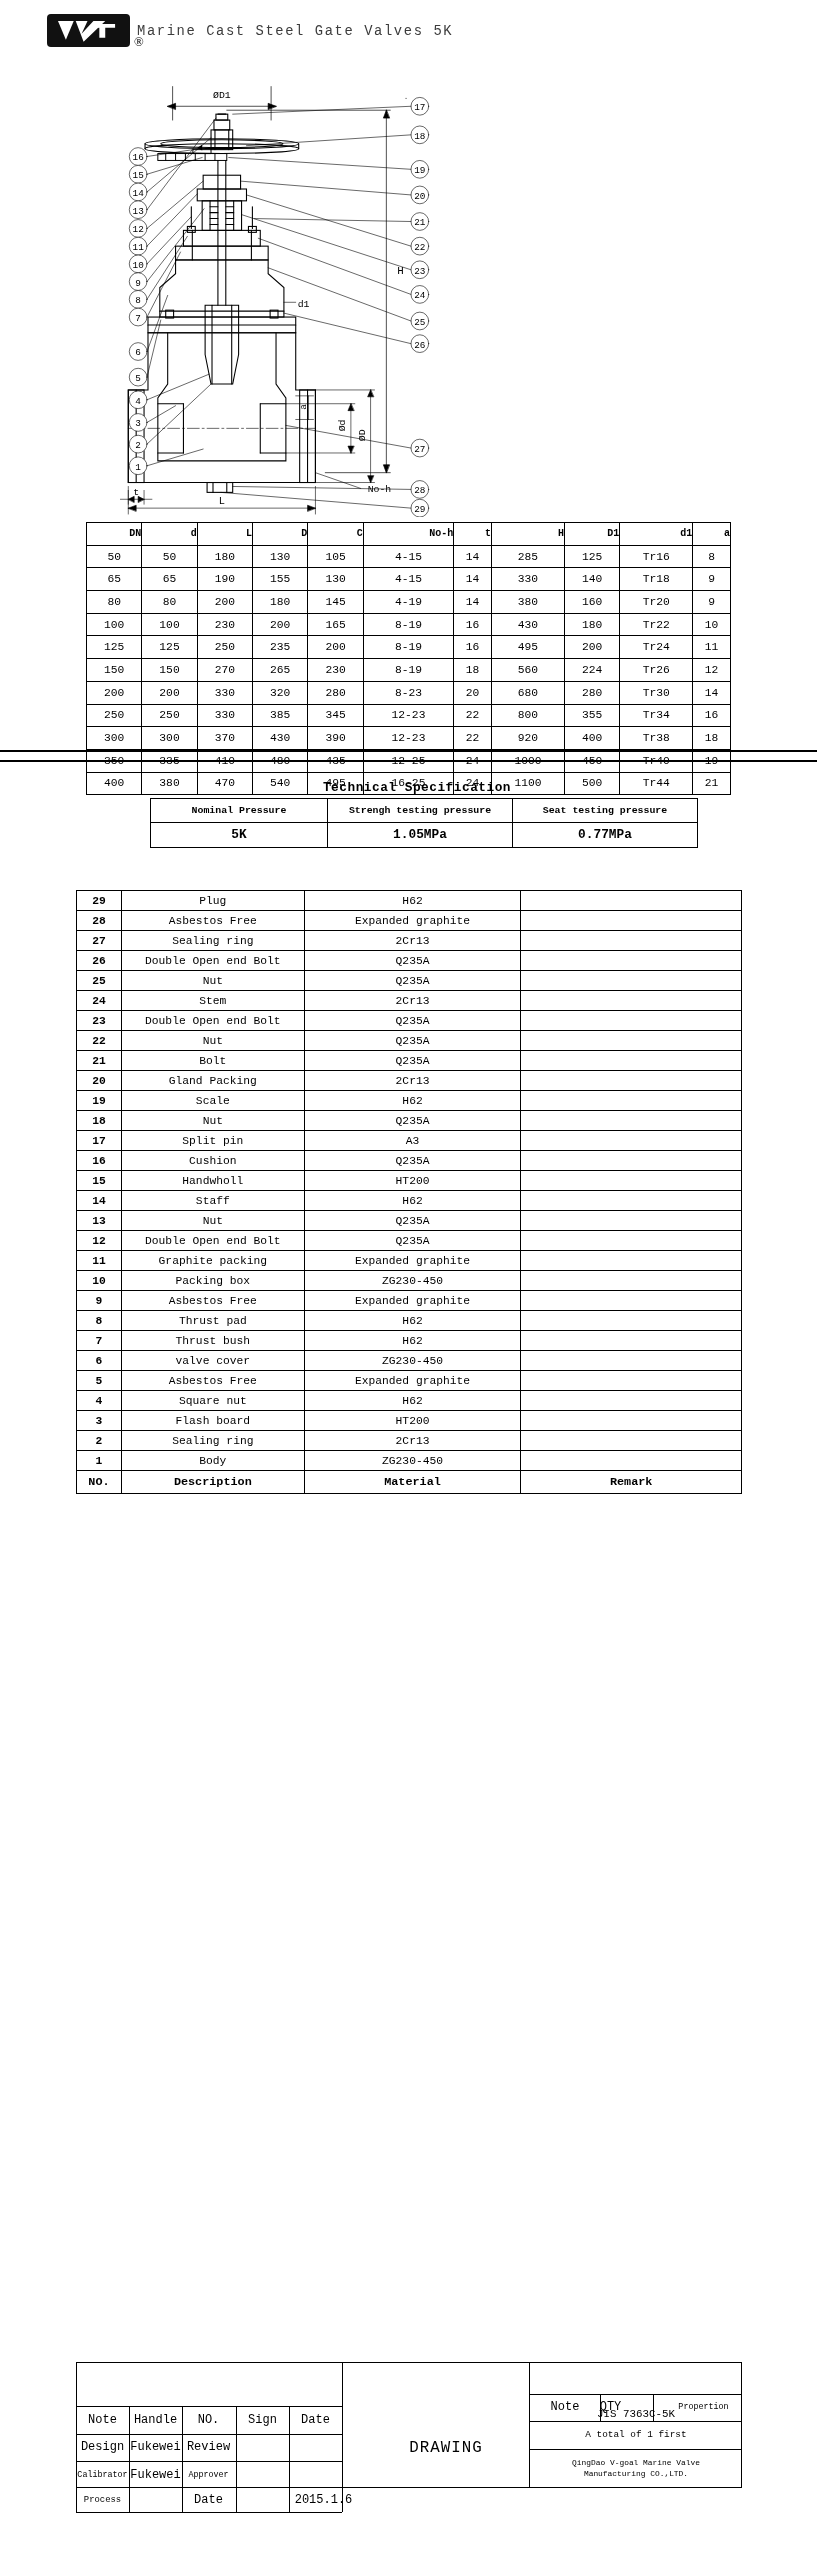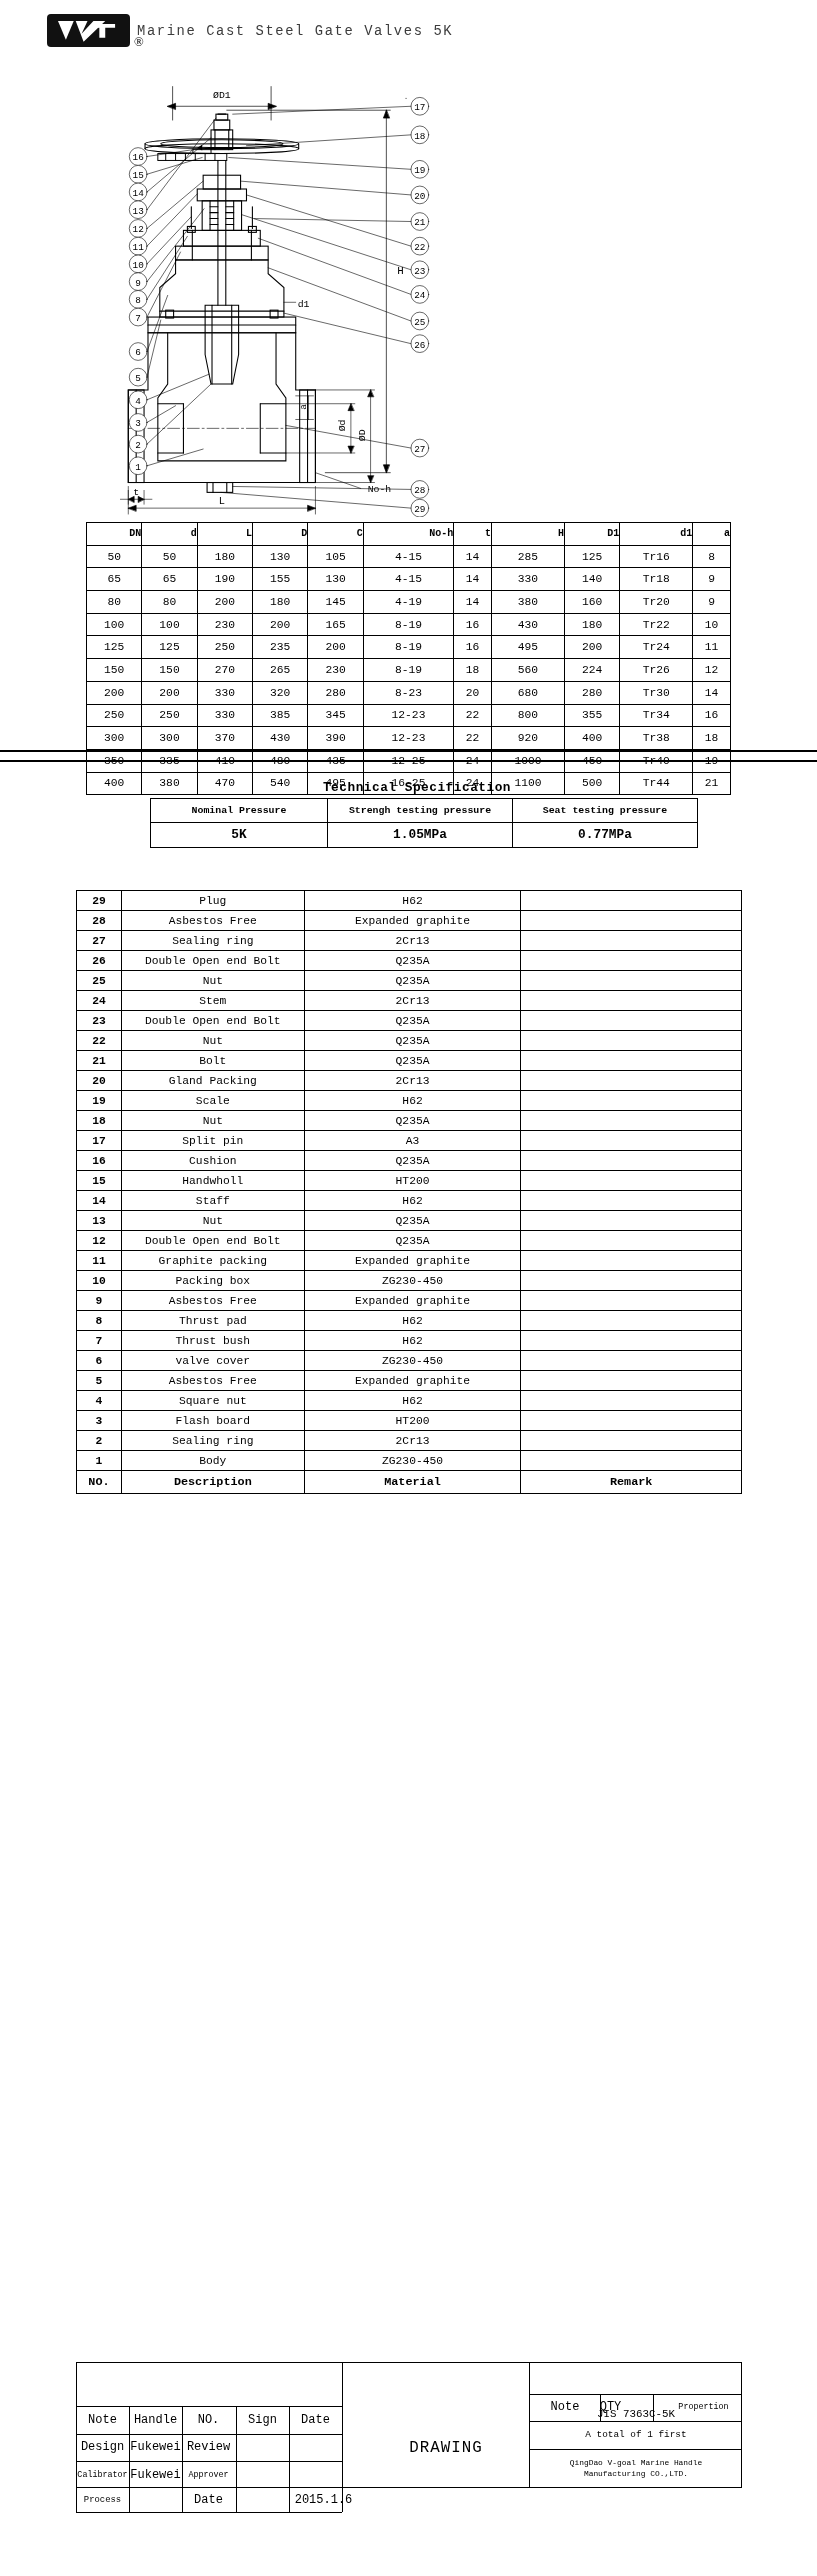--- a/index.html
+++ b/index.html
@@ -811,19 +811,19 @@
     <div class="tb-line" style="left:266px;top:126px;width:1px;height:23.6px;"></div>
 
     <div class="tb-drawing-label" style="left:291px;top:77px;width:158px;text-align:center;">DRAWING</div>
 
     <div class="tb-jis" style="left:454px;top:9.9px;width:212px;text-align:center;margin-top:36px;">JIS 7363C-5K</div>
     <div class="tb-cell" style="left:454px;top:31.5px;width:70px;height:27.6px;">Note</div>
     <div class="tb-cell" style="left:508px;top:31.5px;width:53px;height:27.6px;">QTY</div>
     <div class="tb-cell" style="left:577px;top:31.5px;width:89px;height:27.6px;font-size:8.4px;padding-left:12px;">Propertion</div>
     <div class="tb-total" style="left:454px;top:67px;width:212px;text-align:center;">A total of 1 first</div>
     <div class="tb-company" style="left:454px;top:96px;width:212px;">
-      <span>QingDao V-goal Marine Handle</span><br>
+      <span>QingDao V-goal Marine Valve</span><br>
       <span>Manufacturing CO.,LTD.</span>
     </div>
   </div>
 
 </div>
 
 
 </body></html>

